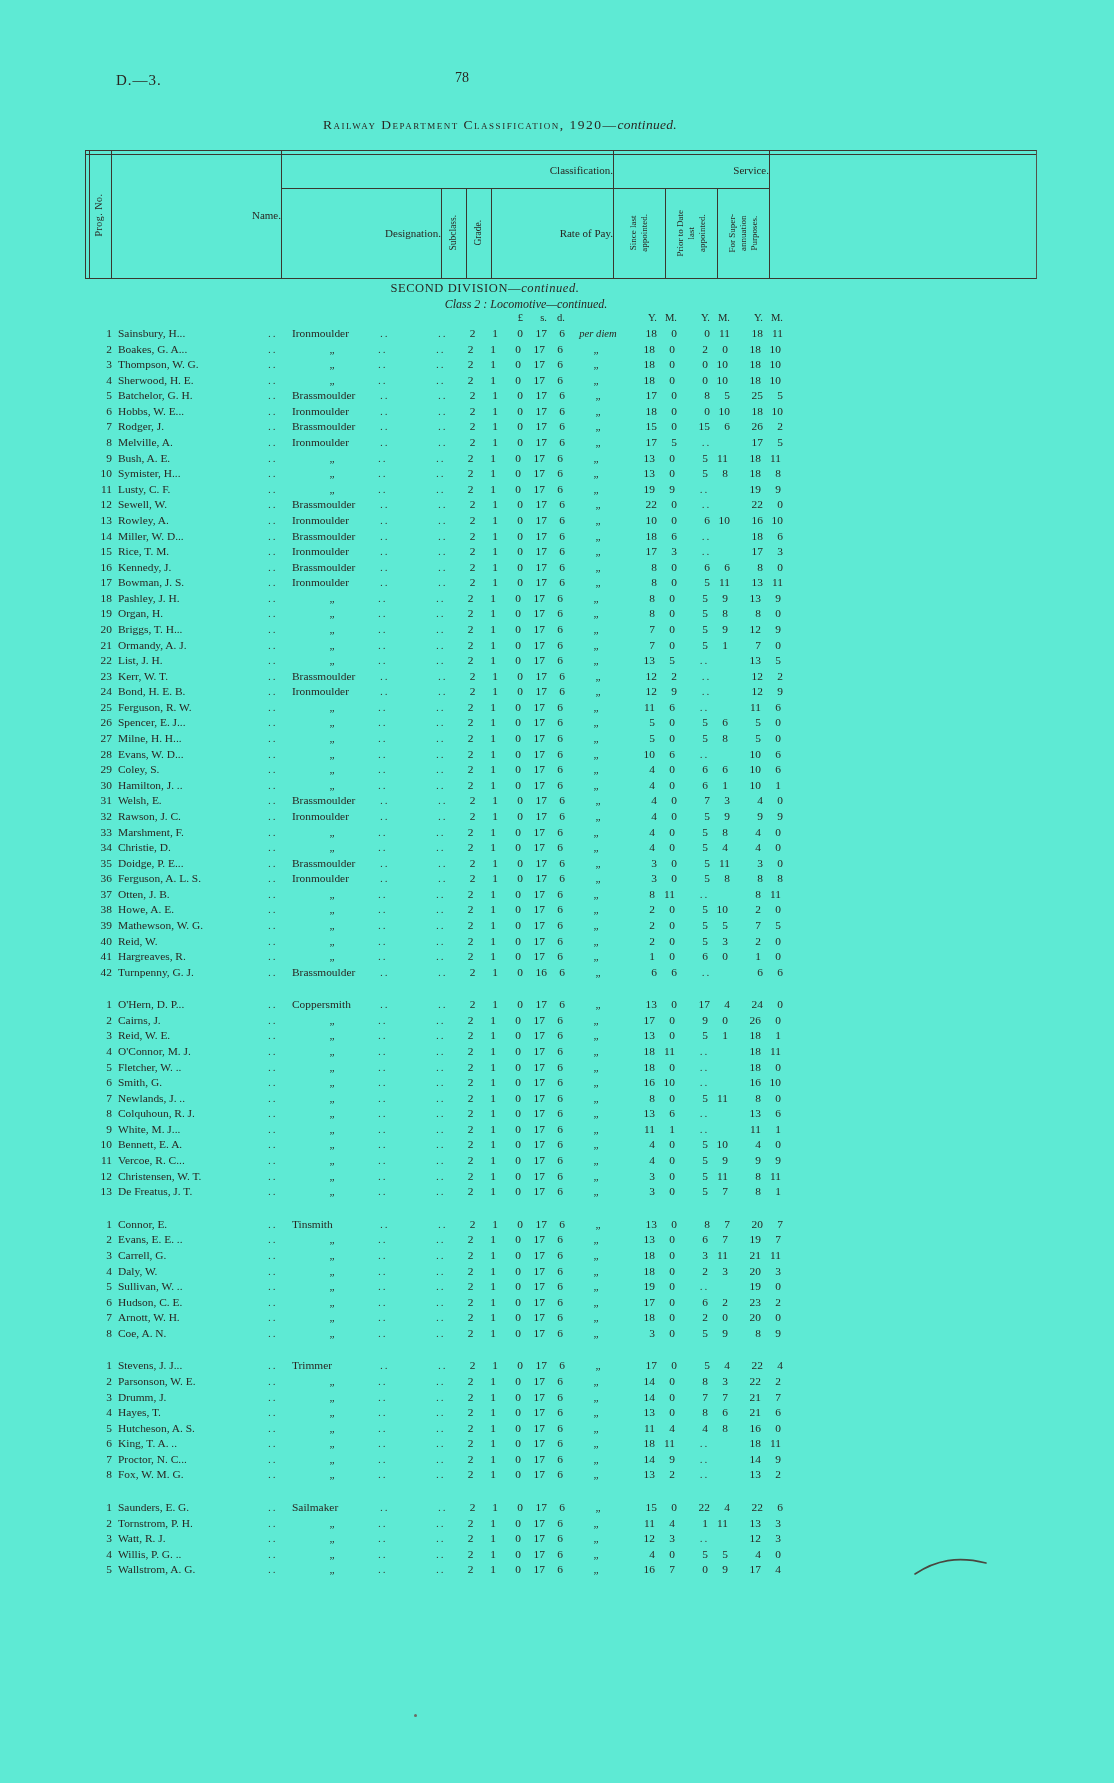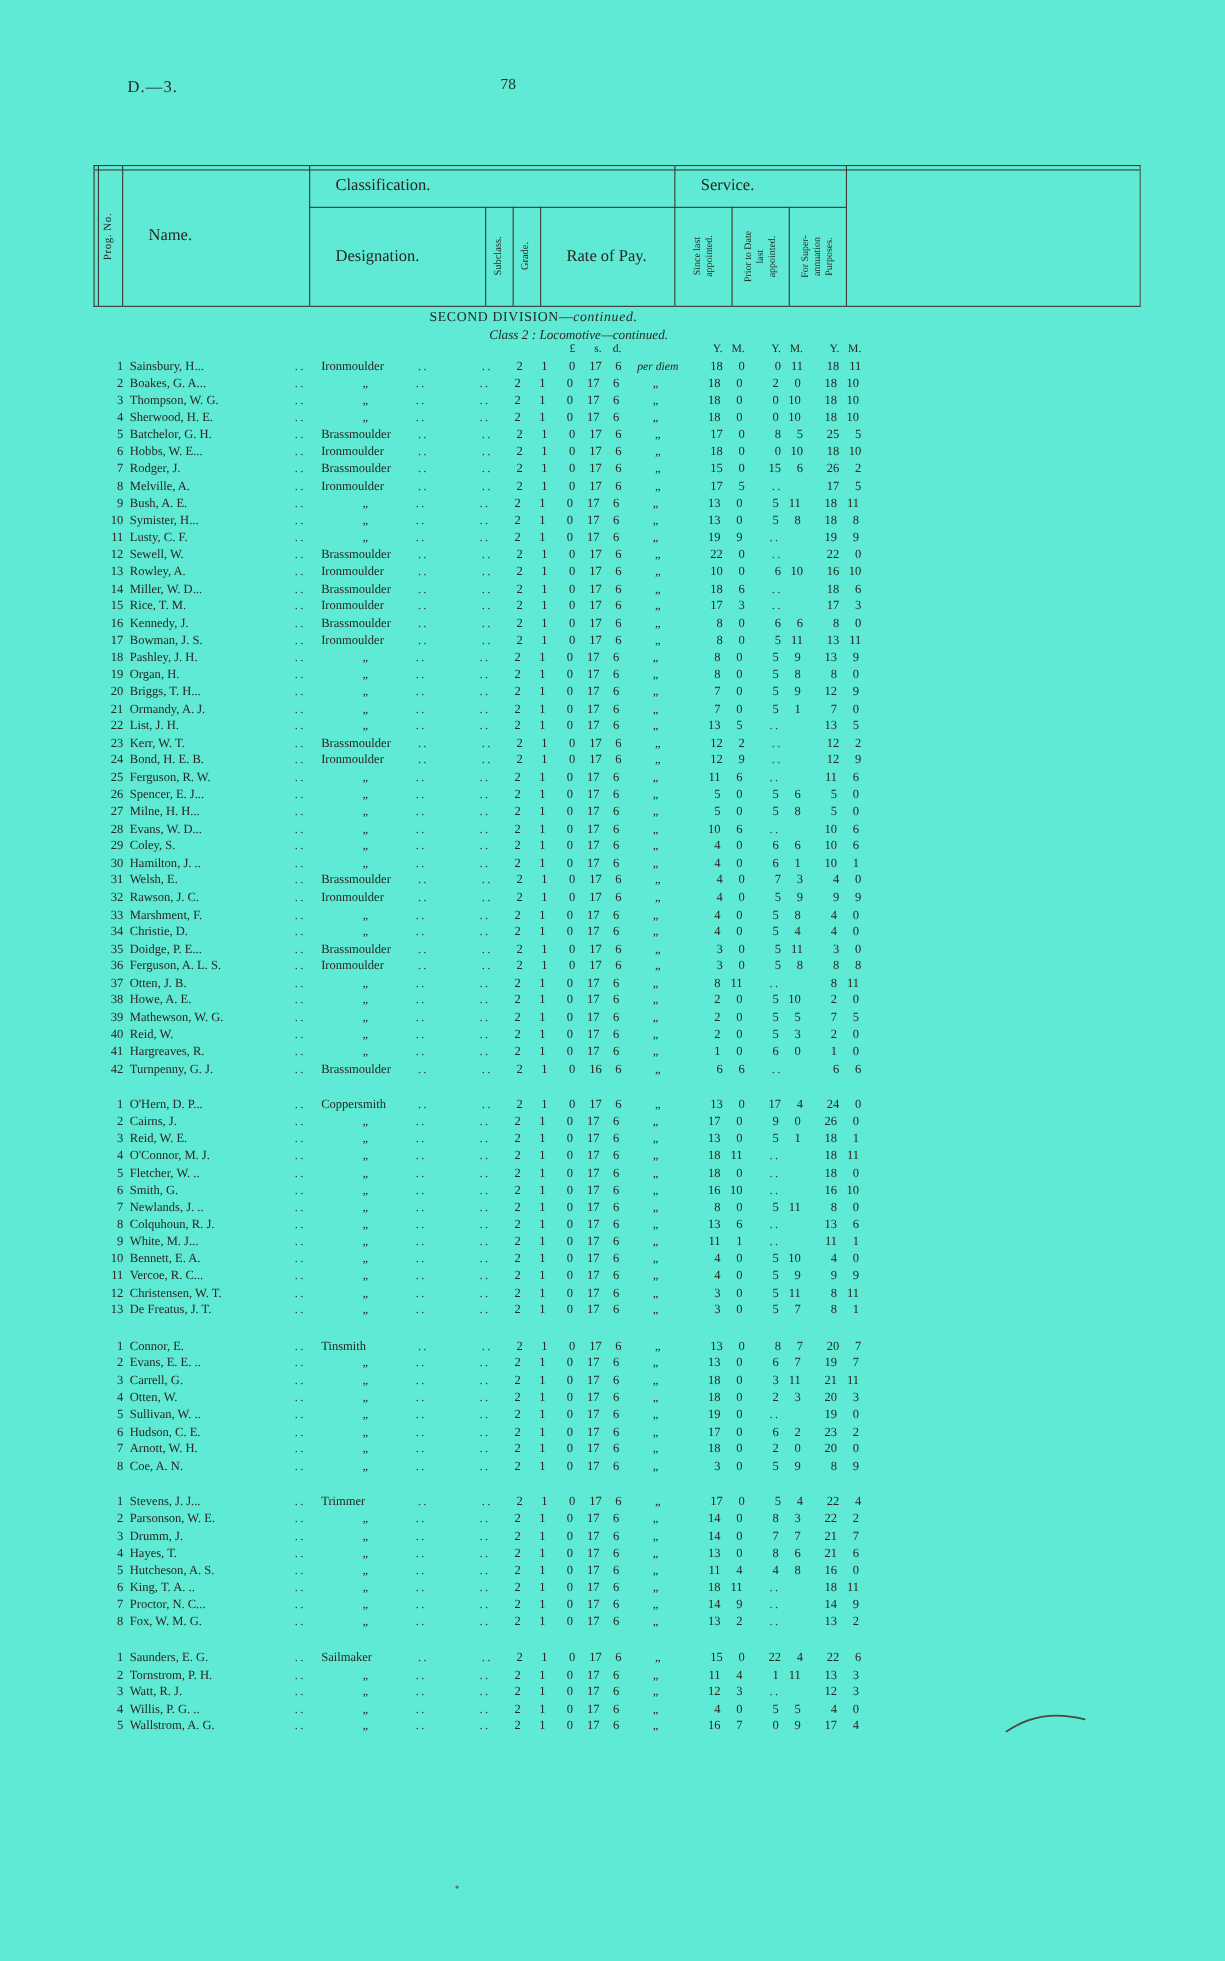--- a/index.html
+++ b/index.html
@@ -11,21 +11,21 @@
   .title .sc{font-variant:small-caps;letter-spacing:1.5px;}
   .title .it{font-style:italic;letter-spacing:.3px;}
 
   
   .hdr{position:absolute;left:85px;top:150px;width:950px;height:127px;
        border-top:1px solid #3a372f;border-bottom:1px solid #3a372f;
        border-left:1px solid #3a372f;border-right:1px solid #55524a;}
   .hline,.vline{position:absolute;background:#3a372f;}
   .dbl-top{left:0;right:0;top:3px;height:1px;}
   .dbl-left{top:0;bottom:0;left:3px;width:1px;}
-  .lbl{position:absolute;display:flex;align-items:center;justify-content:flex-start;font-size:15px;padding-left:24px;}
+  .lbl{position:absolute;display:flex;align-items:center;justify-content:flex-end;font-size:11px;}
   .rot{position:absolute;display:flex;align-items:center;justify-content:center;overflow:visible;}
   .rot>span{transform:rotate(-90deg);display:block;text-align:center;font-size:9px;line-height:1.2;}
   .rot.big>span{font-size:10px;letter-spacing:.5px;white-space:nowrap;}
 
   
   .section{position:absolute;left:0;top:281px;width:970px;text-align:center;font-size:12.5px;letter-spacing:.6px;}
   .section .it{font-style:italic;}
   .classline{position:absolute;left:0;top:297px;width:970px;text-align:center;font-size:12px;font-style:italic;padding-left:41px;}
 
   
@@ -61,20 +61,23 @@
   .speck{position:absolute;left:414px;top:1714px;width:3px;height:3px;border-radius:50%;background:#6d6a63;}
 </style>
 </head>
 <body>
 
 <div class="page">
 
   <div class="docref">D.—3.</div>
   <div class="pageno">78</div>
 
+  <div class="title">
+    <span class="sc">Railway Department Classification, 1920—</span><span class="it">continued.</span>
+  </div>
 
   <div class="hdr">
     <div class="hline dbl-top"></div>
     <div class="vline dbl-left"></div>
 
     <div class="vline" style="left:25px;top:0;bottom:0;width:1px;"></div>
     <div class="vline" style="left:195px;top:0;bottom:0;width:1px;"></div>
     <div class="vline" style="left:527px;top:0;bottom:0;width:1px;"></div>
     <div class="vline" style="left:683px;top:0;bottom:0;width:1px;"></div>
 
@@ -1849,21 +1852,21 @@
             <span class="pm">11</span>
           </span>
           <span class="c-pair">
             <span class="py">21</span>
             <span class="pm">11</span>
           </span>
           <span class="c-remarks"></span>
         </div>
         <div class="row">
           <span class="c-no">4</span>
-          <span class="c-name">Otten, W.</span>
+          <span class="c-name">Daly, W.</span>
           <span class="c-ld">..</span>
           <span class="c-desig ditto">„</span>
           <span class="c-ld2">..</span>
           <span class="c-gap"></span>
           <span class="c-ld3">..</span>
           <span class="c-sub">2</span>
           <span class="c-grade">1</span>
           <span class="c-rate">
             <span class="r-l">0</span>
             <span class="r-s">17</span>

